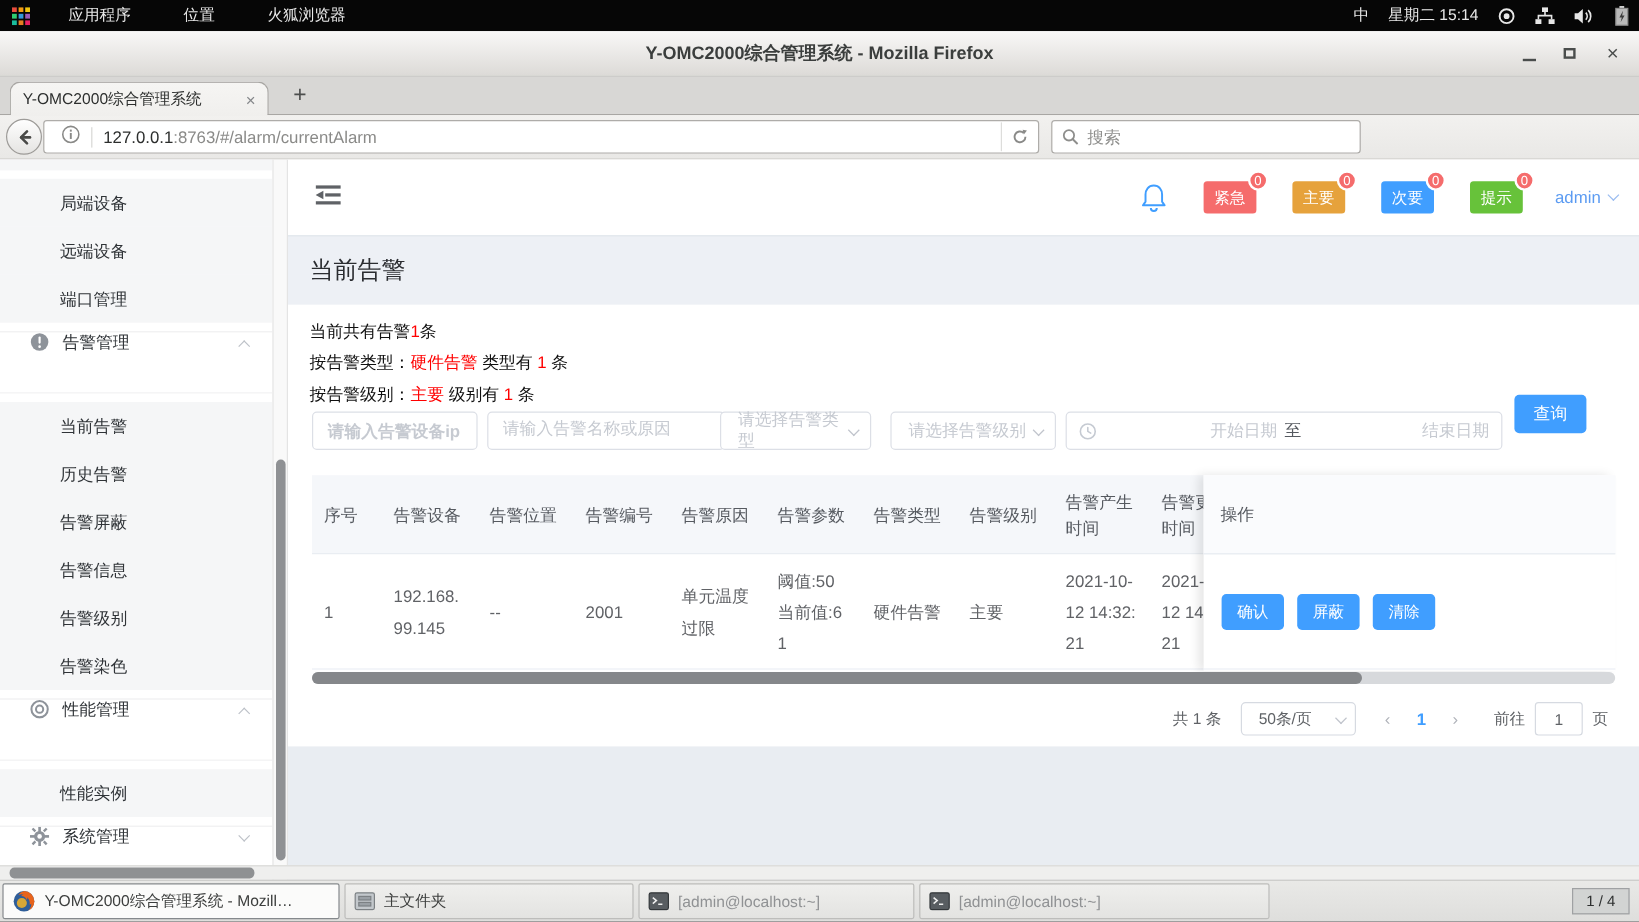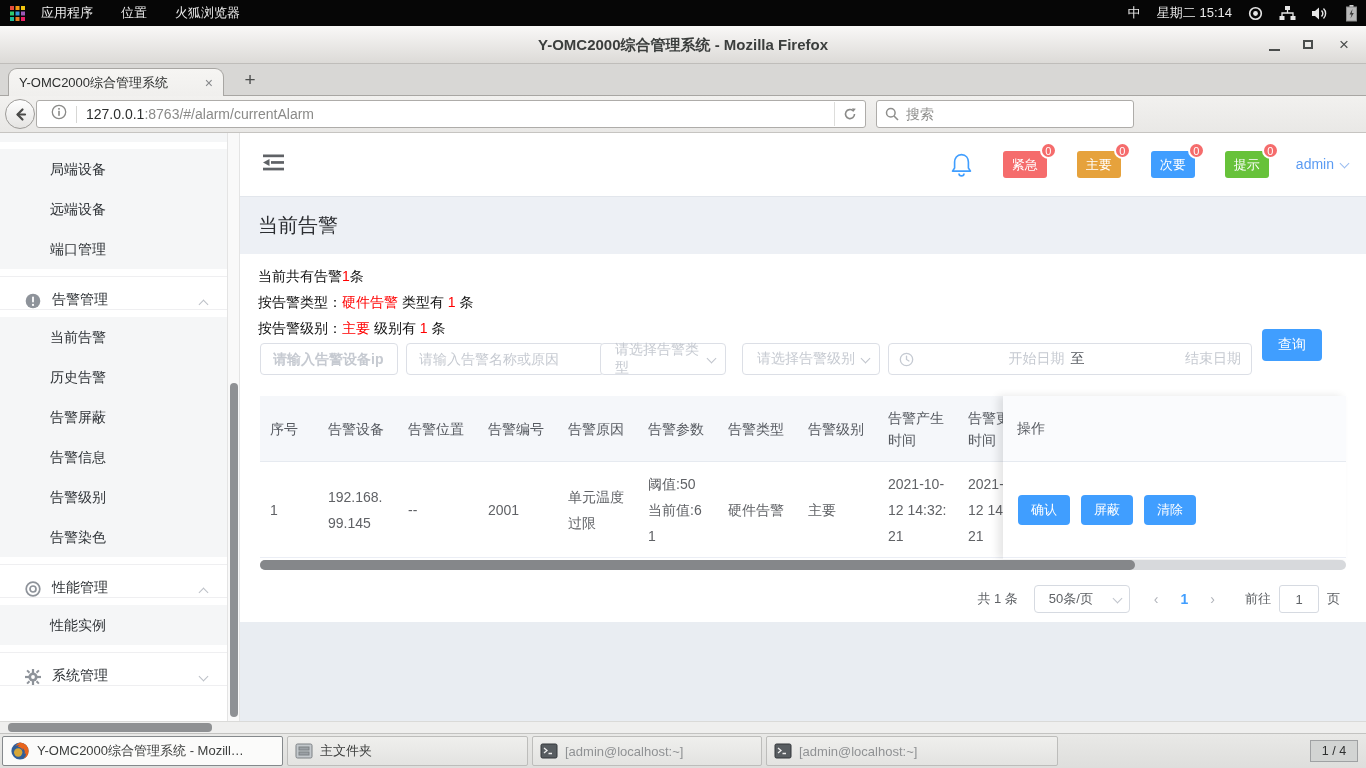--- a/index.html
+++ b/index.html
@@ -1,21 +1,21 @@
 <!DOCTYPE html>
 <html><head>
 <meta charset="utf-8">
 <style>
   * { box-sizing: border-box; margin:0; padding:0; }
   body { margin:0; background:#000; font-family:"Liberation Sans","DejaVu Sans",sans-serif; }
   .screen { position:relative; width:1366px; height:768px; overflow:hidden; background:#fff; }
 
   
   .os-bar { position:absolute; top:0; left:0; width:1366px; height:26px; background:#060606; color:#e9e9e9; font-size:13px; display:flex; align-items:center; }
-  .os-left { display:flex; align-items:center; gap:0; }
+  .os-left { display:flex; align-items:center; gap:16px; }
   .os-menu { padding:0 14px; height:26px; line-height:26px; cursor:default; }
   .os-grid-icon { margin-left:10px; margin-right:2px; display:inline-flex; }
   .os-right { position:absolute; right:8px; top:0; height:26px; display:flex; align-items:center; gap:16px; }
   .os-ico { display:inline-flex; }
 
   
   .fx-title { position:absolute; top:26px; left:0; width:1366px; height:38px; background:linear-gradient(#f9f8f7,#dcdad7); border-bottom:1px solid #bfbdba; }
   .fx-title-text { position:absolute; width:100%; text-align:center; line-height:37px; font-size:15px; font-weight:bold; color:#3b3e3d; }
   .win-btn { position:absolute; top:0; height:37px; width:28px; display:flex; align-items:center; justify-content:center; color:#4a4d4c; }
   .win-min  { right:78px; } .win-min i  { display:block; width:11px; height:2px; background:#4a4d4c; margin-top:10px; }
@@ -42,21 +42,21 @@
   .search-input::placeholder { color:#8f8f8d; }
   .nav-ico { position:absolute; top:103px; width:24px; height:24px; display:flex; align-items:center; justify-content:center; }
 
   
   .viewport { position:absolute; top:133px; left:0; width:1366px; height:600px; background:#fff; overflow:hidden; }
 
   
   .sidebar { position:absolute; left:0; top:0; width:227px; height:600px; background:#fff; overflow:hidden; }
   .sb-clip { height:9px; overflow:hidden; background:#f5f6f7; position:relative; }
   .sb-sub { height:40px; line-height:40px; padding-left:50px; background:#f5f6f7; font-size:14px; color:#2f3337; }
-  .sb-head { height:34px; display:flex; align-items:flex-end; padding:0 20px 0 25px; background:#fff; font-size:14px; color:#2f3337; border-top:1px solid #efeff1; border-bottom:1px solid #efeff1; }
+  .sb-head { height:52px; display:flex; align-items:flex-start; padding:0 20px 0 25px; background:#fff; font-size:14px; color:#2f3337; border-top:1px solid #efeff1; border-bottom:1px solid #efeff1; }
   .sb-head .lbl { margin-left:11px; }
   .sb-head .chev-wrap { margin-left:auto; color:#bcc0c7; }
   .sb-gap { height:7px; background:#fff; }
   .chev { display:inline-block; width:7px; height:7px; border-right:1.6px solid currentColor; border-bottom:1.6px solid currentColor; transform:rotate(45deg); margin-bottom:2px; }
   .chev.up { transform:rotate(225deg); margin-bottom:-2px; }
 
   
   .sb-scrollbar { position:absolute; left:227px; top:0; width:13px; height:600px; background:#f9f9f9; border-left:1px solid #e4e4e4; border-right:1px solid #e4e4e4; }
   .sb-thumb { position:absolute; left:2px; top:250px; width:8px; height:334px; background:#8f9194; border-radius:4px; }
 
@@ -371,21 +371,21 @@
 
       <div class="content">
 
         <div class="summary">
           <div><span>当前共有告警</span><span class="red">1</span><span>条</span></div>
           <div><span>按告警类型：</span><span class="red">硬件告警</span><span> 类型有 </span><span class="red">1</span><span> 条</span></div>
           <div><span>按告警级别：</span><span class="red">主要</span><span> 级别有 </span><span class="red">1</span><span> 条</span></div>
         </div>
 
         <input class="f-box f-input" style="left: 20px; width: 138px; font-weight: bold;" placeholder="请输入告警设备ip">
-        <input class="f-box f-input" style="left: 166px; width: 198px;" placeholder="请输入告警名称或原因">
+        <input class="f-box f-input" style="left: 166px; width: 198px; font-family: Liberation Mono, monospace;" placeholder="请输入告警名称或原因">
         <div class="f-box f-select" style="left:360px;width:126px">
           <span>请选择告警类型</span>
           <span class="chev-wrap"><span class="chev"></span></span>
         </div>
         <div class="f-box f-select" style="left:502px;width:138px">
           <span>请选择告警级别</span>
           <span class="chev-wrap"><span class="chev"></span></span>
         </div>
         <div class="f-box f-date" style="left:648px;width:364px">
           <svg width="15" height="15" viewBox="0 0 16 16">

